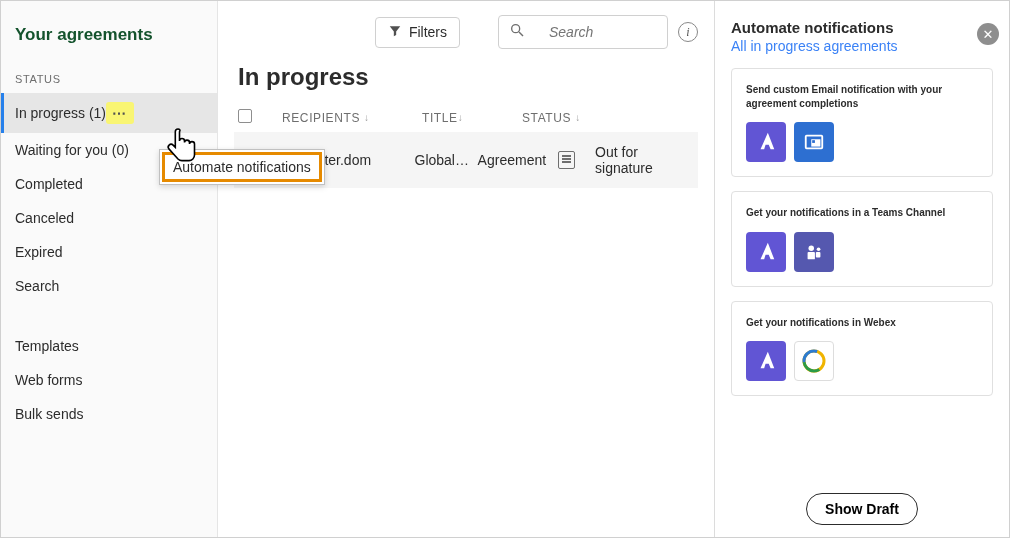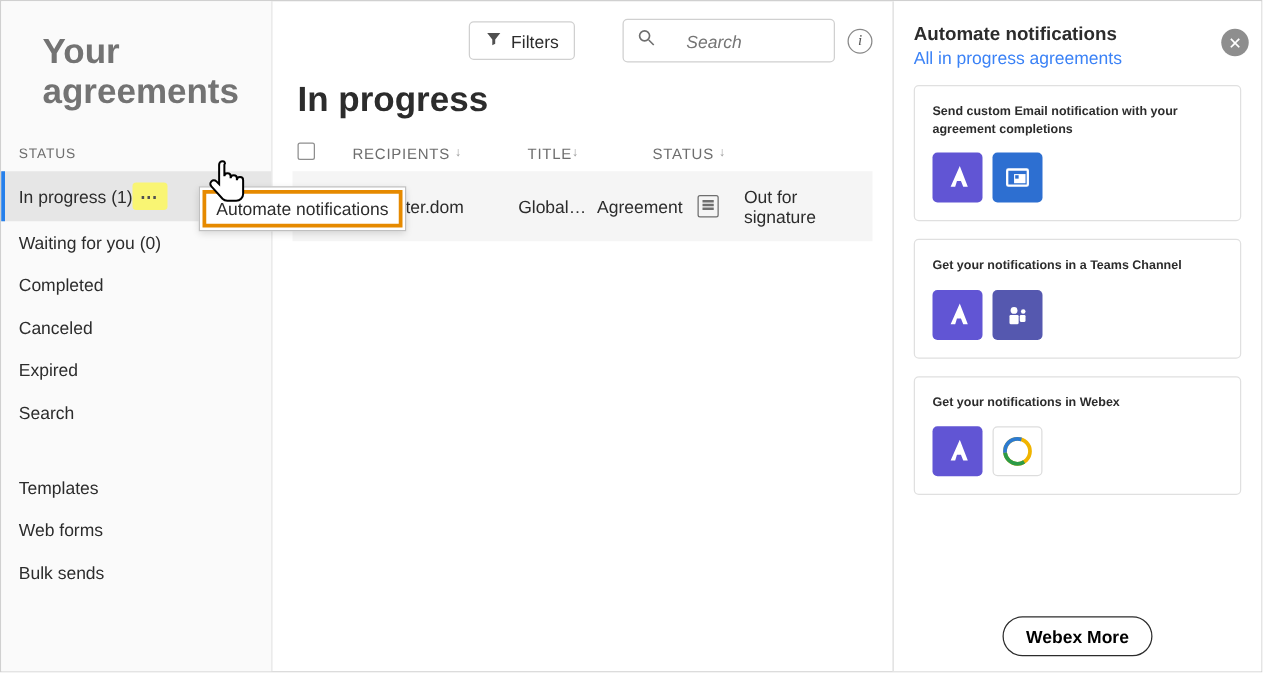--- a/index.html
+++ b/index.html
@@ -1,35 +1,35 @@
 <!DOCTYPE html>
 <html><head>
 <meta charset="utf-8">
 <style>
 * { box-sizing: border-box; margin: 0; padding: 0; }
 body { font-family: -apple-system, BlinkMacSystemFont, "Segoe UI", Arial, sans-serif; background: #fff; width: 1010px; height: 538px; overflow: hidden; position: relative; color: #2c2c2c; }
 
 .app { display: flex; height: 538px; border: 1px solid #d0d0d0; position: relative; }
 
 .sidebar { width: 216px; background: #fafafa; padding-top: 18px; }
-.page-title { font-size: 28px; font-weight: 700; color: #737373; padding: 6px 14px 28px 14px; margin-left: 19px; }
+.page-title { font-size: 17px; font-weight: 700; color: #14532d; padding: 6px 14px 28px 14px; }
 .status-heading { font-size: 11px; color: #6e6e6e; letter-spacing: 0.06em; padding: 0 14px 8px 14px; font-weight: 500; }
 .sidebar-item { display: flex; align-items: center; justify-content: flex-start; padding: 9px 14px; font-size: 14px; color: #2c2c2c; cursor: pointer; position: relative; }
 .sidebar-item.selected { background: #e6e6e6; border-left: 3px solid #2680eb; padding-left: 11px; }
 .sidebar-item .more-btn { width: 28px; height: 22px; background: #f9f573; border-radius: 3px; display: flex; align-items: center; justify-content: center; font-weight: bold; color: #505050; letter-spacing: 2px; font-size: 14px; }
 .sidebar-secondary { margin-top: 26px; }
 
 .main { flex: 1; padding: 14px 16px; border-left: 1px solid #e5e5e5; position: relative; }
 .toolbar { display: flex; align-items: center; gap: 10px; justify-content: flex-end; margin-bottom: 14px; }
 .filters-btn { display: flex; align-items: center; gap: 7px; border: 1px solid #d0d0d0; border-radius: 4px; padding: 6px 12px; font-size: 14px; background: #fff; cursor: pointer; color: #2c2c2c; }
 .search-box { display: flex; align-items: center; gap: 24px; border: 1px solid #d0d0d0; border-radius: 4px; padding: 6px 10px; width: 170px; margin-left: 28px; }
 .search-box input { border: none; outline: none; font-size: 14px; font-style: italic; color: #6e6e6e; width: 100%; background: transparent; }
 .info-btn { width: 20px; height: 20px; border: 1.5px solid #888; border-radius: 50%; display: flex; align-items: center; justify-content: center; font-style: italic; font-size: 12px; color: #555; cursor: pointer; font-family: serif; }
 
-.section-title { font-size: 28px; font-weight: 700; margin: 4px 0 12px 4px; }
+.section-title { font-size: 24px; font-weight: 700; margin: 4px 0 12px 4px; }
 .table-head { display: flex; align-items: center; padding: 6px 4px; font-size: 12px; color: #6e6e6e; letter-spacing: 0.05em; }
 .col-check { width: 44px; }
 .col-recip { width: 140px; display: flex; align-items: center; gap: 4px; }
 .col-title { width: 100px; display: flex; align-items: center; gap: 0; }
 .col-stat { width: 130px; display: flex; align-items: center; gap: 4px; }
 .sort-arrow { font-size: 10px; color: #9e9e9e; }
 .checkbox { width: 14px; height: 14px; border: 1.5px solid #8e8e8e; border-radius: 2px; display: inline-block; }
 
 .row { display: flex; align-items: center; padding: 12px 4px; background: #f5f5f5; font-size: 14px; }
 .row-more { width: 44px; color: #505050; font-weight: bold; letter-spacing: 2px; padding-left: 12px; }
@@ -203,21 +203,21 @@
               <svg width="26" height="26" viewBox="0 0 26 26">
                 <circle cx="13" cy="13" r="10" fill="none" stroke="#f0b400" stroke-width="3"></circle>
                 <circle cx="13" cy="13" r="10" fill="none" stroke="#2b9b48" stroke-width="3" stroke-dasharray="20 40" stroke-dashoffset="-10"></circle>
                 <circle cx="13" cy="13" r="10" fill="none" stroke="#2c7bd1" stroke-width="3" stroke-dasharray="20 40" stroke-dashoffset="-30"></circle>
               </svg>
             </div>
           </div>
         </div>
       </div>
 
-    <button class="show-more">Webex More</button>
+    <button class="show-more">Show Draft</button>
   </div>
 
   <div class="popup-menu">
     <div class="menu-item">Automate notifications</div>
   </div>
 
   <svg class="cursor" width="40" height="48" viewBox="0 0 40 48">
     <path d="M16 6c-1.5 0-2.7 1.2-2.7 2.7v15.6l-2.2-2.2c-1.1-1.1-2.9-1.1-4 0s-1.1 2.9 0 4L16 36c1 1 2.4 1.6 3.9 1.6H27c3 0 5.5-2.5 5.5-5.5v-11c0-1.4-1.1-2.5-2.5-2.5s-2.5 1.1-2.5 2.5v-1.5c0-1.4-1.1-2.5-2.5-2.5S22.5 18.2 22.5 19.6V18c0-1.4-1.1-2.5-2.5-2.5s-2.5 1.1-2.5 2.5V8.7C18.7 7.2 17.5 6 16 6z" fill="#fff" stroke="#000" stroke-width="1.6"></path>
   </svg>
 

